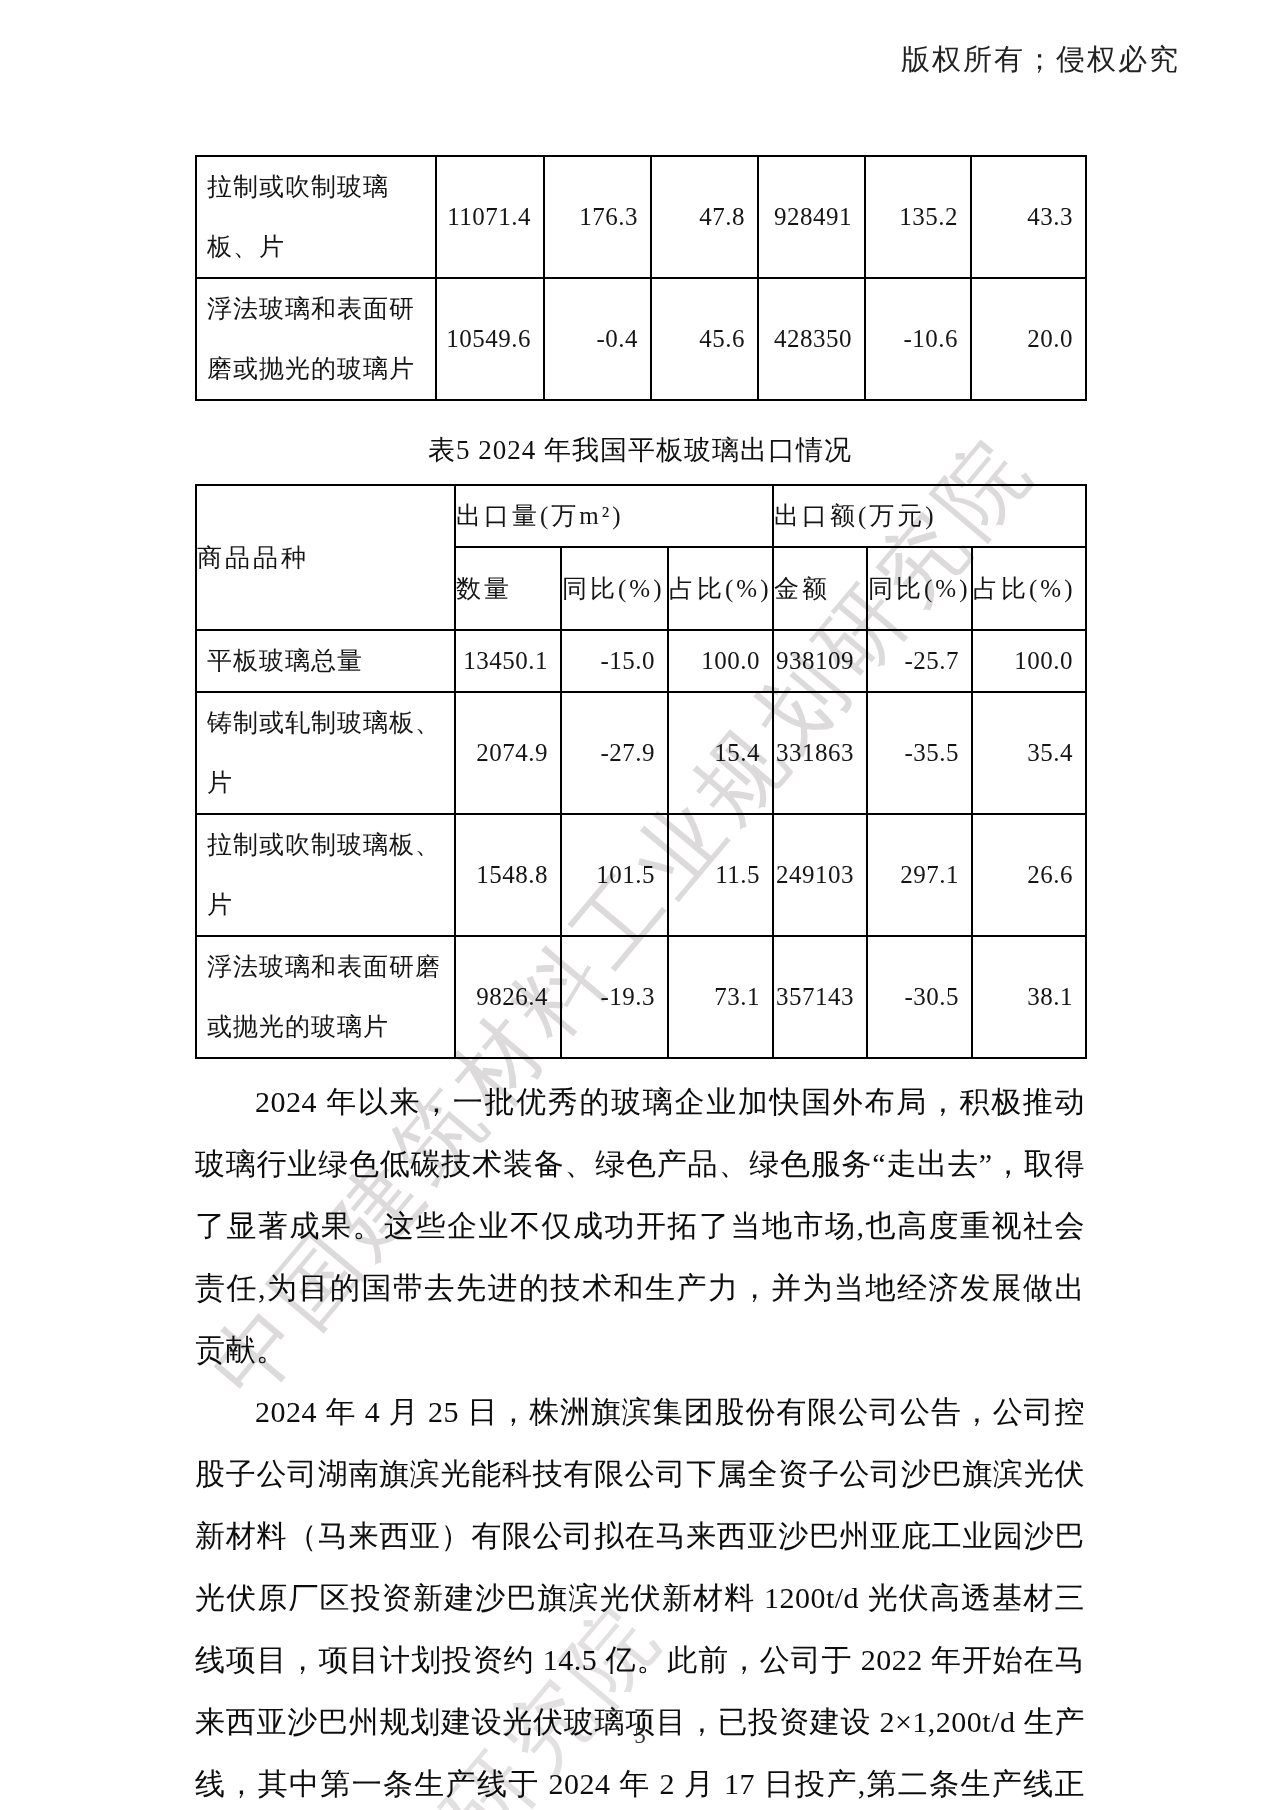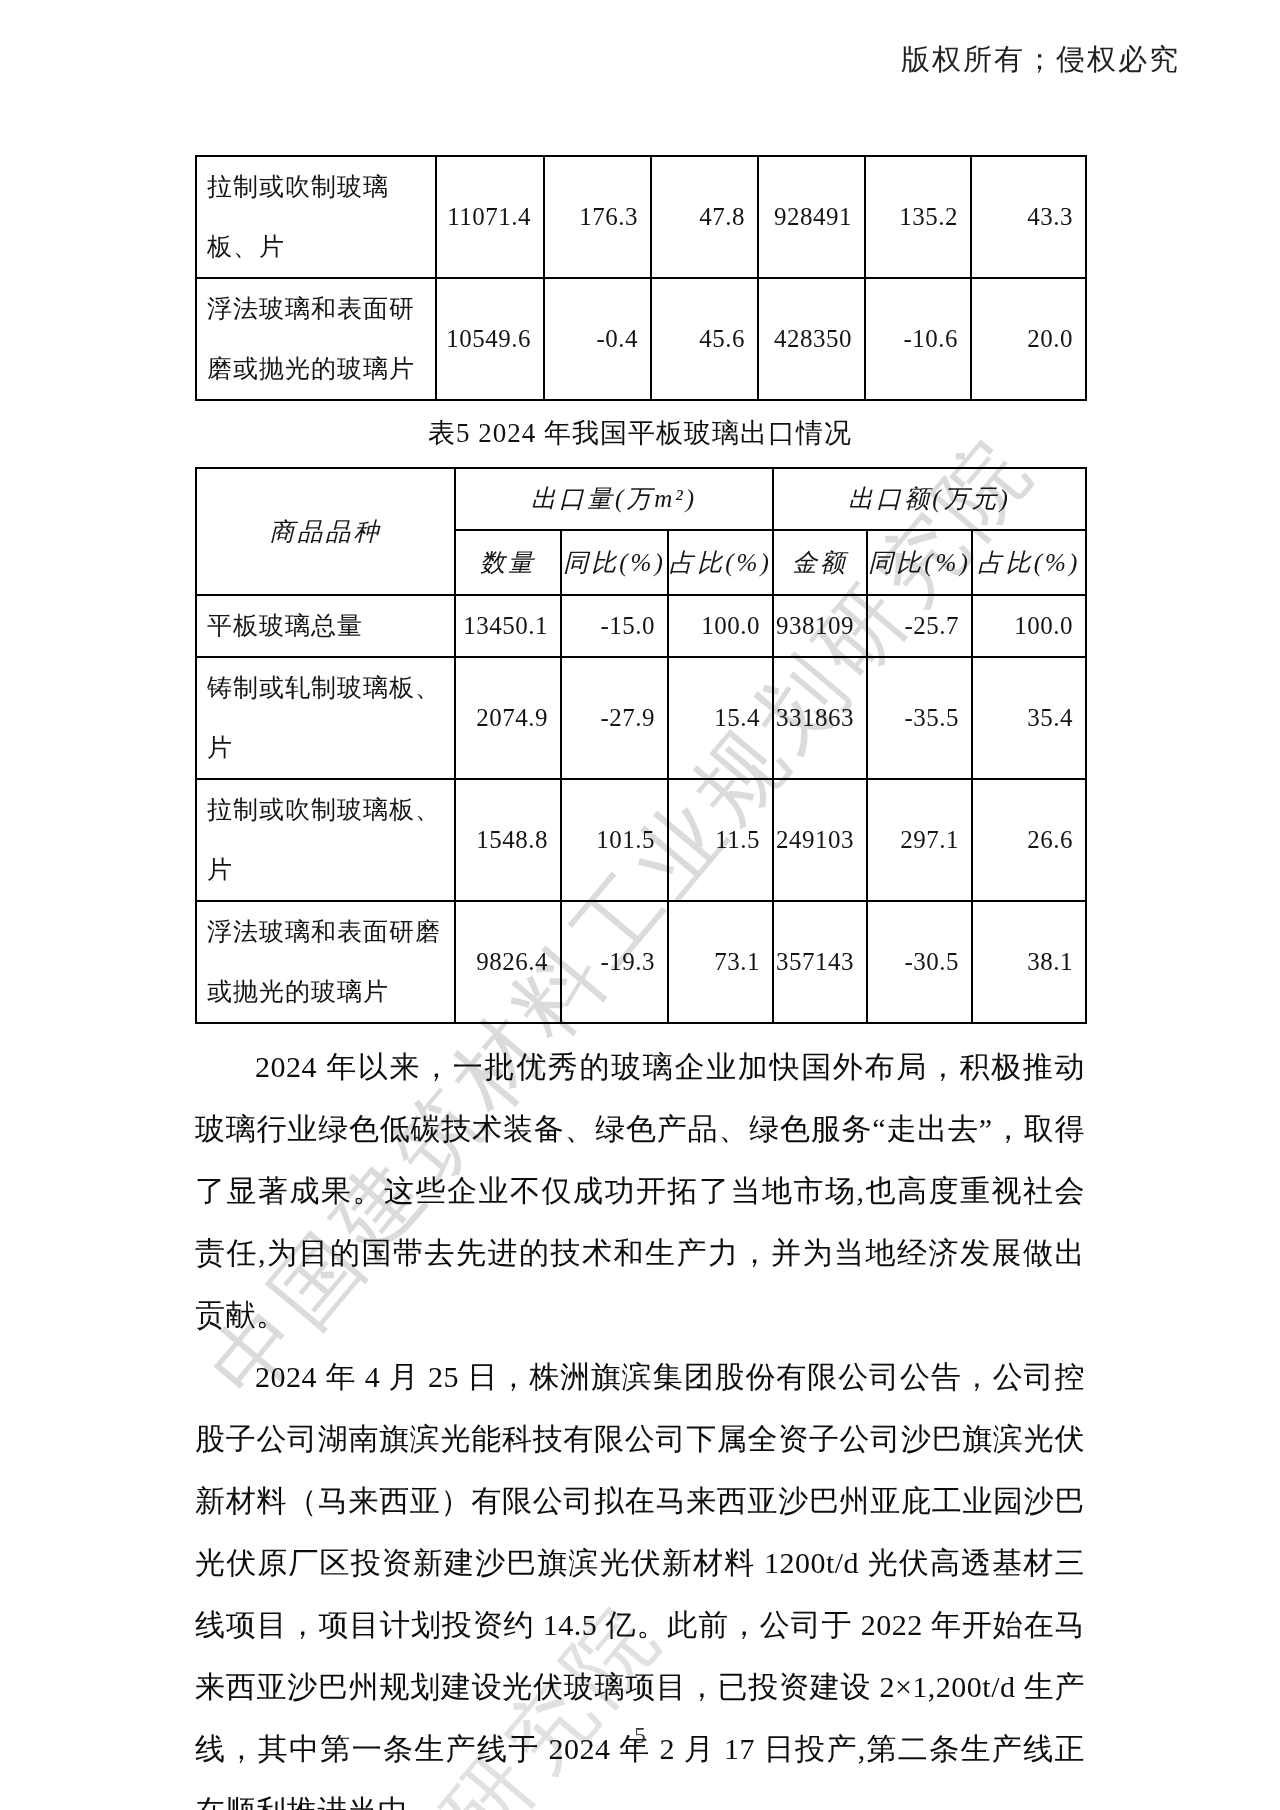--- a/index.html
+++ b/index.html
@@ -50,27 +50,26 @@
     padding-left:10px;padding-right:4px;
     letter-spacing:1px;
   }
   table.doc td.num{
     text-align:right;
     padding-right:12px;
     letter-spacing:0.5px;
     border-radius:23px;
   }
   table.doc th{
-    text-align:center;
+    text-align:left;
     letter-spacing:3px;
-    font-style:italic;
   }
   table.t-top{margin-top:155px;}
   .tbl-title{
-    margin-top:17px;
+    margin-top:34px;
     height:30px;line-height:30px;
     text-align:center;
     font-size:27px;letter-spacing:1px;
   }
   table.t5{margin-top:19px;}
   .sec-heading{
     margin-top:17px;
     height:34px;line-height:34px;
     font-family:"Liberation Sans","DejaVu Sans",sans-serif;
     font-weight:700;
@@ -149,21 +148,21 @@
           <col style="width:94px">
           <col style="width:105px">
         <col style="width:114px">
       </colgroup>
       <tbody>
         <tr style="height:60px">
           <th rowspan="2">商品品种</th>
           <th colspan="3">出口量(万m²)</th>
           <th colspan="3">出口额(万元)</th>
         </tr>
-        <tr style="height:65px">
+        <tr style="height:83px">
           <th>数量</th>
           <th>同比(%)</th>
           <th>占比(%)</th>
           <th>金额</th>
           <th>同比(%)</th>
           <th>占比(%)</th>
         </tr>
         <tr style="height:61px">
           <td class="lbl">平板玻璃总量</td>
           <td class="num">13450.1</td>

